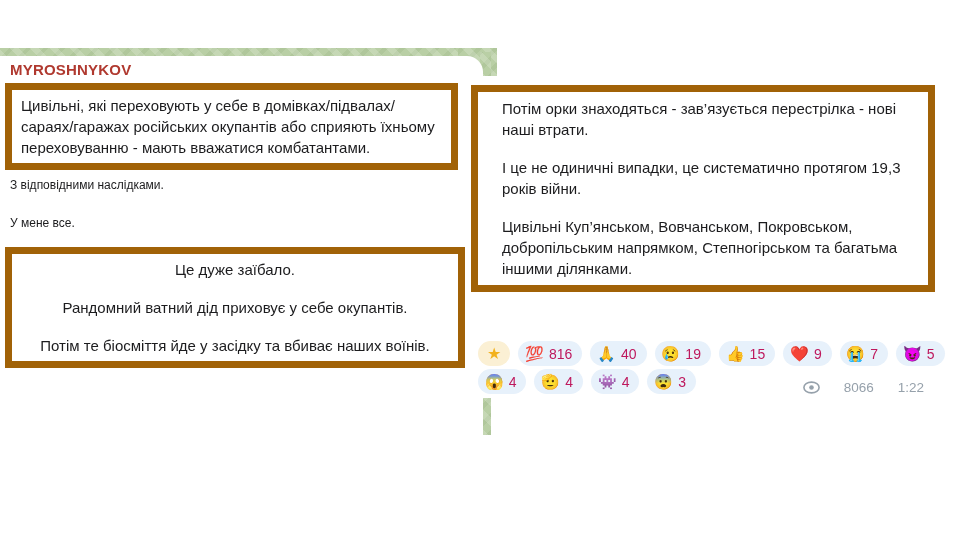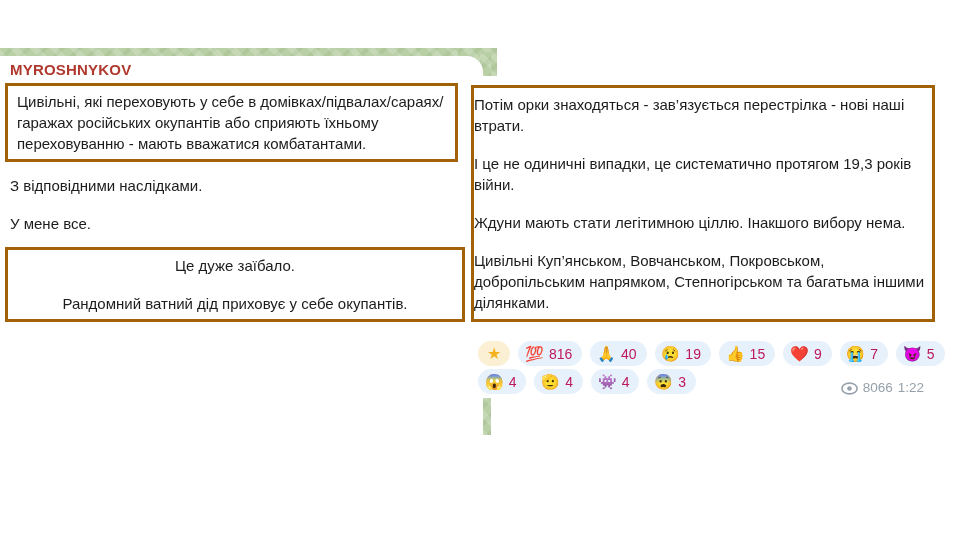--- a/index.html
+++ b/index.html
@@ -13,30 +13,30 @@
   #wall-band{position:absolute;left:0;top:48px;width:497px;height:10px;z-index:1;}
   #wall-corner{position:absolute;left:458px;top:48px;width:39px;height:36px;z-index:1;}
   #wall-stripe{position:absolute;left:480px;top:52px;width:11px;height:383px;z-index:1;}
 
   .bubble{position:absolute;background:#ffffff;}
   #left-bubble{left:0;top:56px;width:483px;height:424px;border-top-right-radius:16px;z-index:2;}
   #right-bubble{left:466px;top:76px;width:478px;height:322px;z-index:3;}
 
   .channel-title{position:absolute;left:10px;top:5px;font-size:15px;font-weight:bold;color:#b0392f;letter-spacing:.2px;}
 
-  .hl-box{position:absolute;box-sizing:border-box;border:3px solid #a16207;background:#ffffff;
+  .hl-box{position:absolute;box-sizing:border-box;border:7px solid #a16207;background:#ffffff;
           padding:5px 9px;font-size:15px;line-height:21px;color:#1c1c1e;}
   .hl-box p{margin:0 0 17px 0;}
   .hl-box p:last-child{margin-bottom:0;}
 
   #hl1{left:5px;top:27px;width:453px;}
   #hl2{left:5px;top:191px;width:460px;text-align:center;}
-  #hl3{left:5px;top:9px;width:464px;padding:6px 0;}
+  #hl3{left:5px;top:9px;width:464px;padding:6px 24px;}
 
-  .plain-para{position:absolute;left:10px;font-size:15px;line-height:21px;color:#1c1c1e;}
+  .plain-para{position:absolute;left:10px;font-size:12px;line-height:21px;color:#1c1c1e;}
   #para1{top:119px;}
   #para2{top:157px;}
 
   
   #subscribe{position:absolute;left:12px;top:240px;display:flex;align-items:center;gap:4px;
              font-size:15px;color:#3d87d0;cursor:pointer;}
   .ua-flag{display:inline-block;width:19px;height:13px;border-radius:2px;overflow:hidden;
            background:linear-gradient(to bottom,#4470bc 0 50%,#f7d24b 50% 100%);
            box-shadow:0 0 0 1px rgba(0,0,0,.06) inset;}
 
@@ -45,21 +45,21 @@
   #reactions-row-1{top:265px;}
   #reactions-row-2{top:293px;}
   .pill{display:flex;align-items:center;gap:5px;height:25px;padding:0 10px 0 7px;border-radius:13px;
         background:#e7f1fb;border:none;font-family:inherit;cursor:pointer;}
   .pill .emoji{font-size:15px;line-height:1;}
   .pill .count{font-size:14px;font-weight:normal;color:#be185d;}
   .pill.star-pill{background:#fbf0d4;padding:0 9px;}
   .pill.star-pill .emoji{color:#f2b11d;font-size:16px;}
 
   
-  #meta{position:absolute;right:20px;top:304px;display:flex;align-items:flex-end;gap:5px;
+  #meta{position:absolute;right:20px;top:304px;display:flex;align-items:center;gap:24px;
         font-size:13.5px;color:#96a1ab;}
   #meta .eye{display:inline-flex;}
 </style>
 </head>
 <body>
 
 <div id="stage">
 
   <div id="wall-band" class="wall"></div>
   <div id="wall-corner" class="wall"></div>
@@ -71,29 +71,29 @@
     <div id="hl1" class="hl-box">
       <p>Цивільні, які переховують у себе в домівках/підвалах/сараях/гаражах російських окупантів або сприяють їхньому переховуванню - мають вважатися комбатантами.</p>
     </div>
 
     <div id="para1" class="plain-para">З відповідними наслідками.</div>
     <div id="para2" class="plain-para">У мене все.</div>
 
     <div id="hl2" class="hl-box">
         <p>Це дуже заїбало.</p>
         <p>Рандомний ватний дід приховує у себе окупантів.</p>
+        <p>Потім те біосміття йде у засідку та вбиває наших воїнів.</p>
       </div>
   </div>
 
   <div id="right-bubble" class="bubble">
 
     <div id="hl3" class="hl-box">
         <p>Потім орки знаходяться - зав’язується перестрілка - нові наші втрати.</p>
         <p>І це не одиничні випадки, це систематично протягом 19,3 років війни.</p>
-        <p>Ждуни мають стати легітимною ціллю. Інакшого вибору нема.</p>
         <p>Цивільні Куп’янськом, Вовчанськом, Покровськом, добропільським напрямком, Степногірськом та багатьма іншими ділянками.</p>
       </div>
 
 
     <div id="reactions-row-1" class="reaction-row">
         <button class="pill star-pill">
           <span class="emoji">★</span>
         </button>
         <button class="pill">
           <span class="emoji">💯</span>

